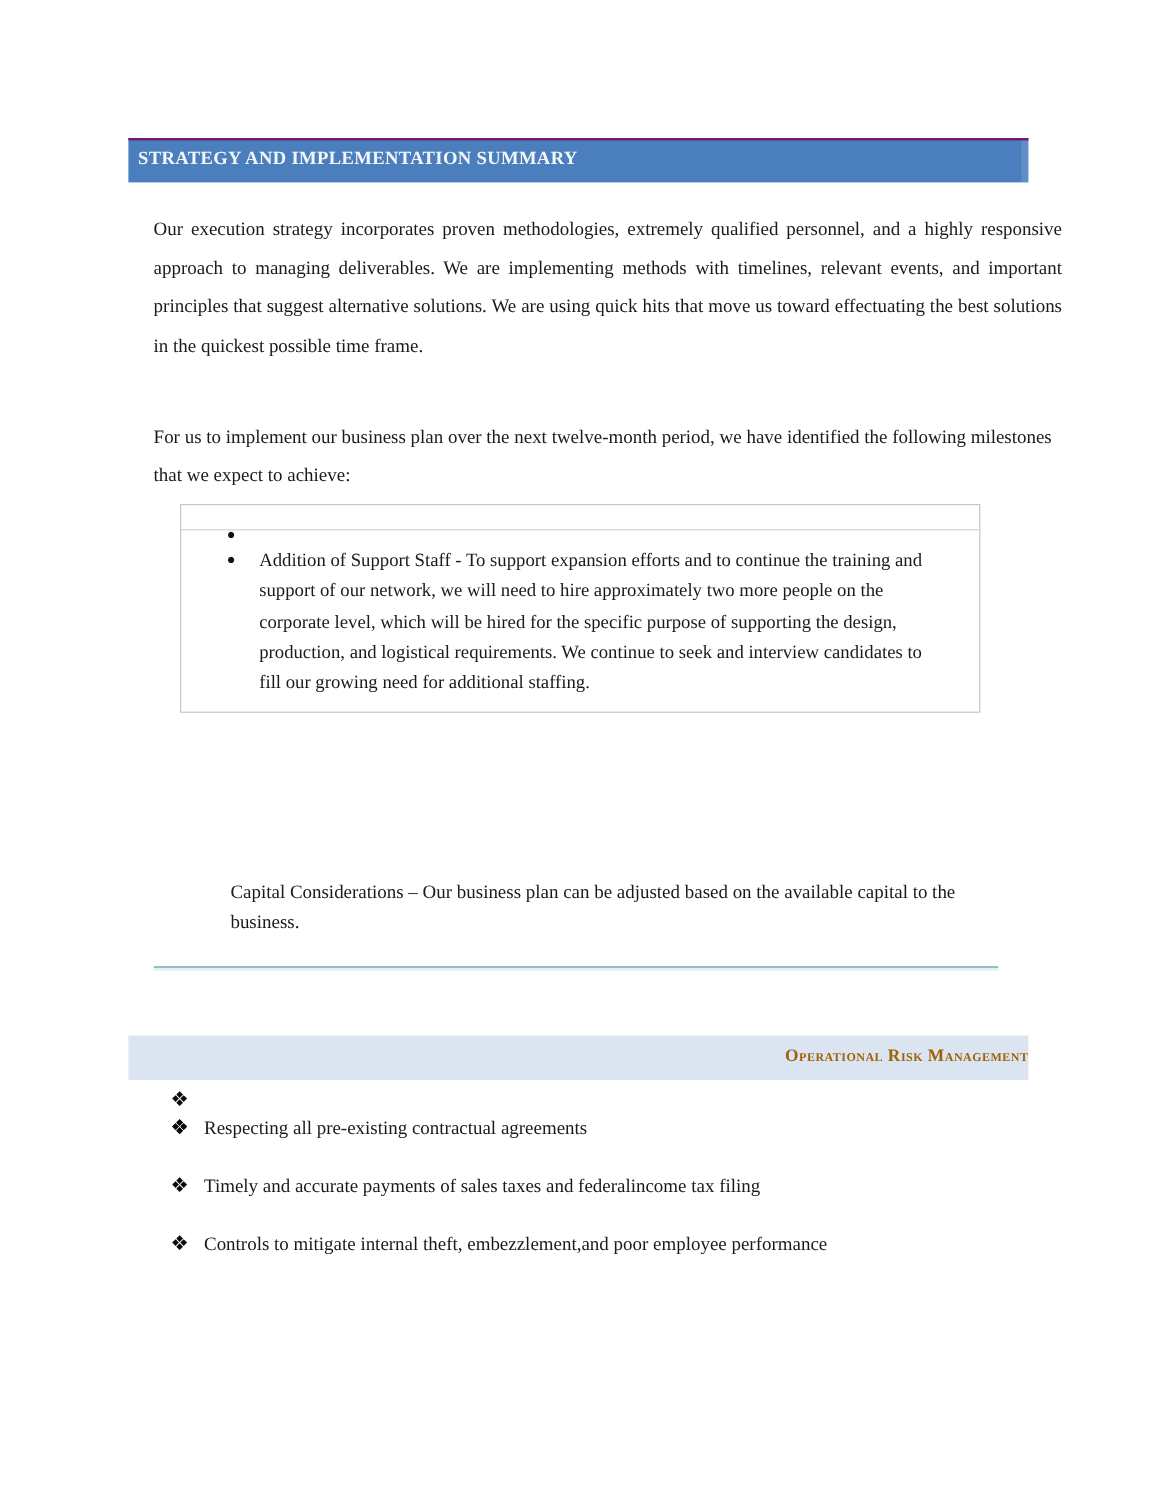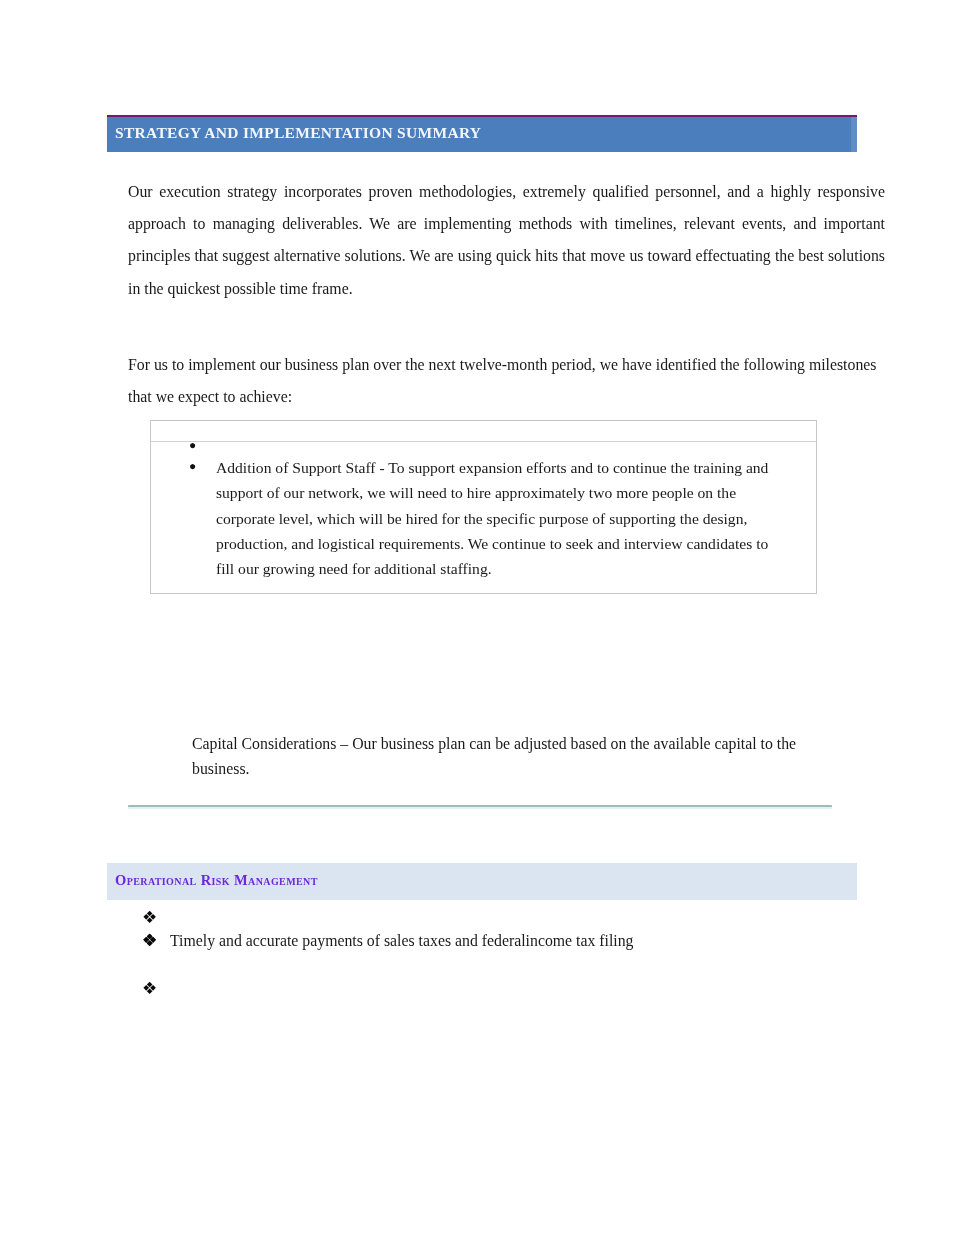--- a/index.html
+++ b/index.html
@@ -58,21 +58,22 @@
     border-radius:1px;
   }
   .band {
     position:absolute; left:107px; top:863px; width:750px; height:37px;
     background:#dbe5f1; box-sizing:border-box;
   }
   .band span {
     display:block; padding:9px 0 0 8px;
     font-variant:small-caps; font-weight:bold;
     font-size:14.5px; letter-spacing:0.4px;
-    color:#6d28d9;
+    color:#a16207;
+    text-align:right;
   }
   .risk-list {
     position:absolute; left:142px; top:905px; width:720px;
     list-style:none; margin:0; padding:0;
   }
   .risk-list li {
     position:relative;
     padding-left:28px;
     margin-bottom:22.5px;
     font-size:15.8px; line-height:26px;
@@ -116,23 +117,25 @@
 
   <ul class="risk-list">
     <li>
       <span class="diamond">❖</span>
     </li>
     <li>
       <span class="diamond">❖</span>
     </li>
     <li>
       <span class="diamond">❖</span>
+      <span>Respecting all pre-existing contractual agreements</span>
     </li>
     <li>
       <span class="diamond">❖</span>
       <span>Timely and accurate payments of sales taxes and federalincome tax filing</span>
     </li>
     <li>
       <span class="diamond">❖</span>
+      <span>Controls to mitigate internal theft, embezzlement,and poor employee performance</span>
     </li>
   </ul>
 
 </div>
 
 </body></html>

